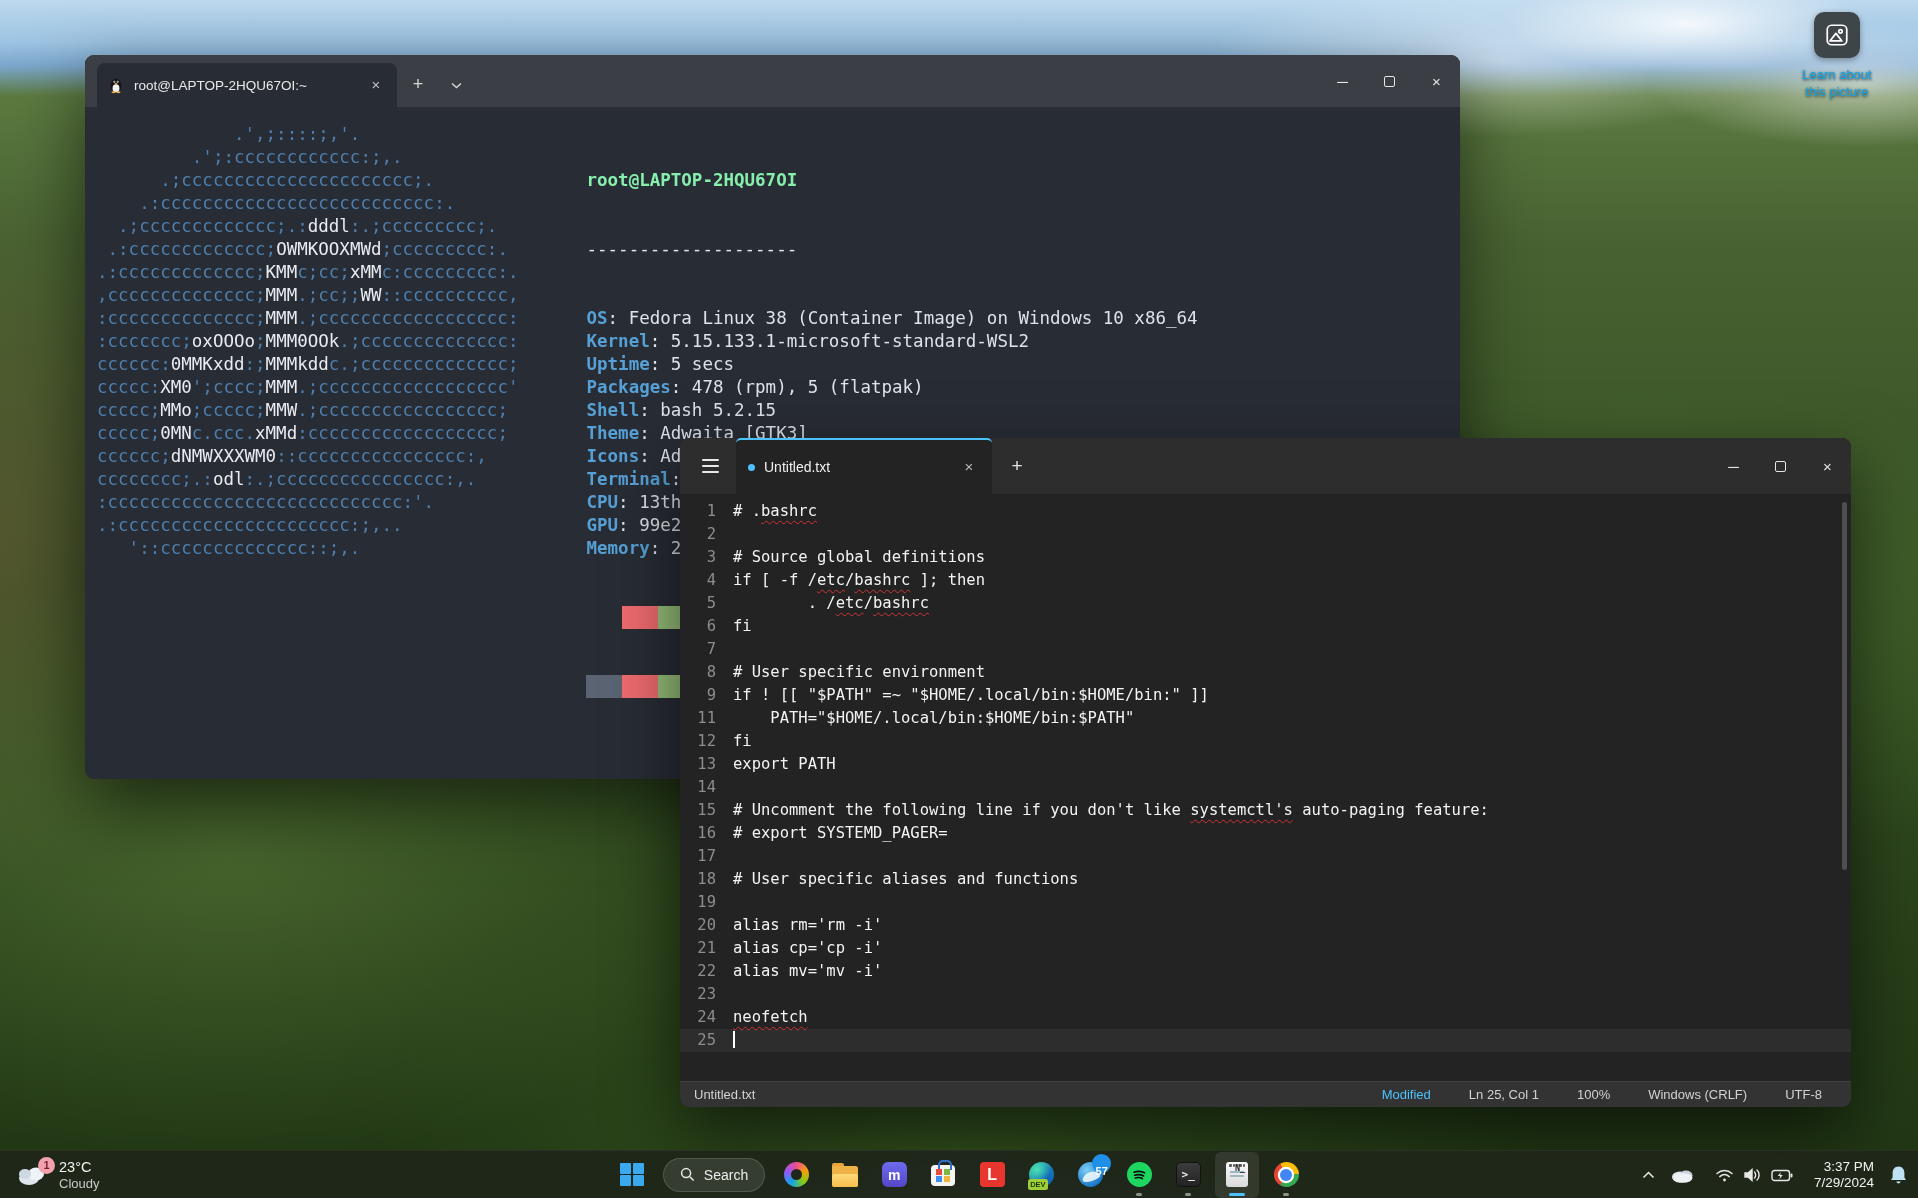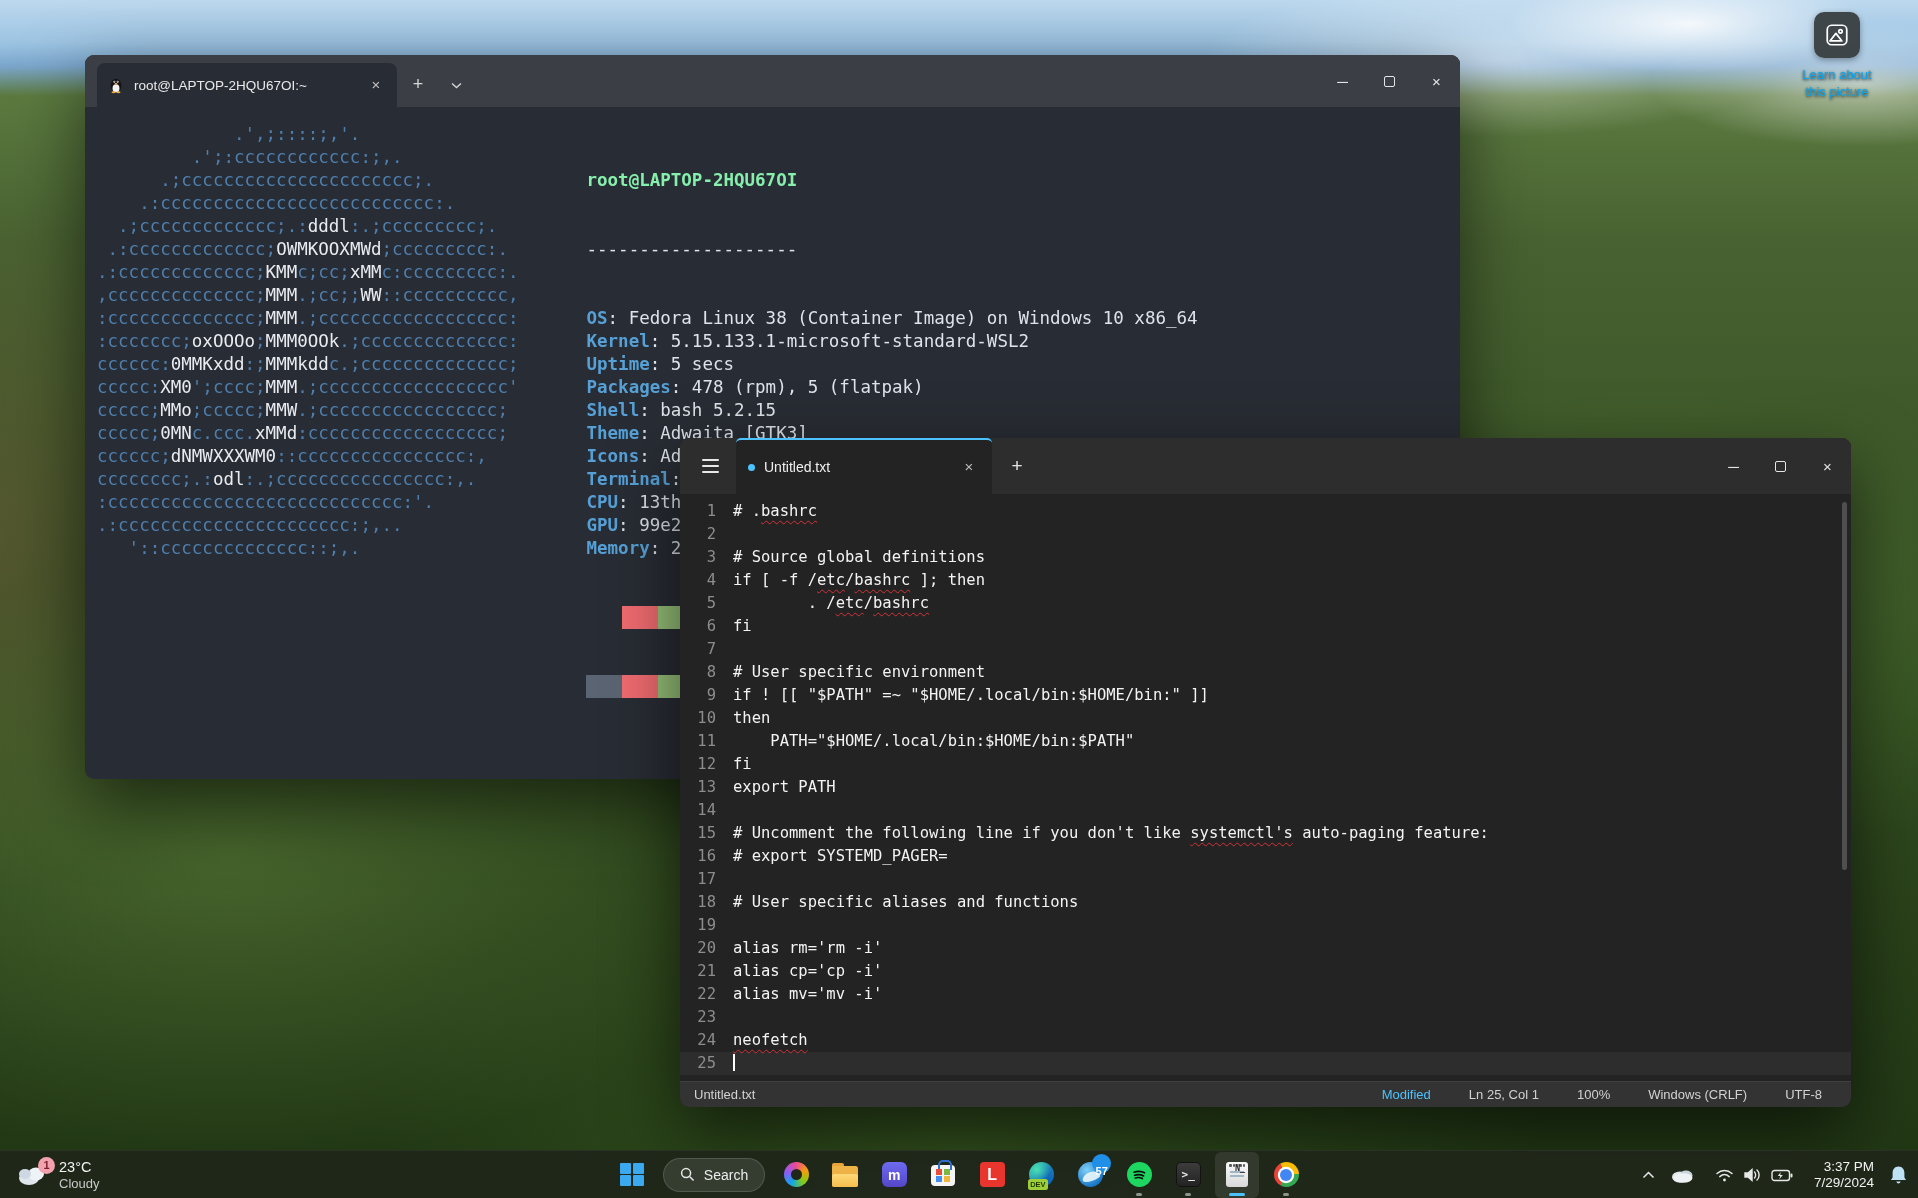--- a/index.html
+++ b/index.html
@@ -276,24 +276,20 @@
         </div>
         <div class="ed-row">
           <span class="ln">8</span>
           <span class="code"><span># User specific environment</span></span>
         </div>
         <div class="ed-row">
           <span class="ln">9</span>
           <span class="code"><span>if ! [[ "$PATH" =~ "$HOME/.local/bin:$HOME/bin:" ]]</span></span>
         </div>
         <div class="ed-row">
-          <span class="ln">10</span>
-          <span class="code"><span>then</span></span>
-        </div>
-        <div class="ed-row">
           <span class="ln">11</span>
           <span class="code"><span>    PATH="$HOME/.local/bin:$HOME/bin:$PATH"</span></span>
         </div>
         <div class="ed-row">
           <span class="ln">12</span>
           <span class="code"><span>fi</span></span>
         </div>
         <div class="ed-row">
           <span class="ln">13</span>
           <span class="code"><span>export PATH</span></span>

